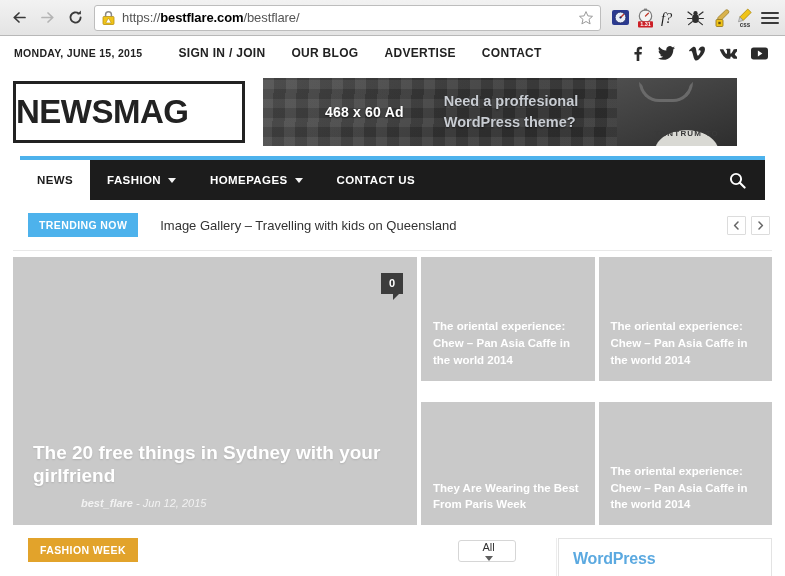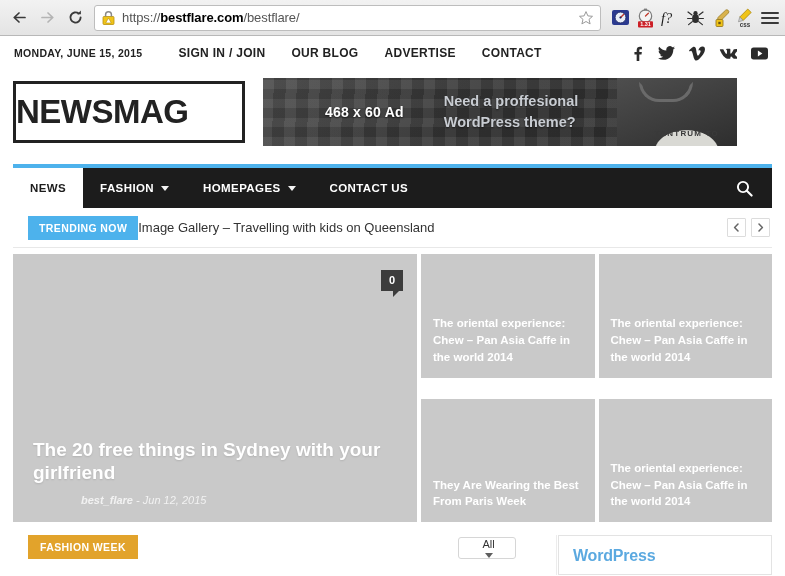--- a/index.html
+++ b/index.html
@@ -159,21 +159,21 @@
     font-size: 8px; font-weight: bold; color: #3a3a3a;
     letter-spacing: 1.2px;
   }
   .ad-collar {
     position: absolute; top: 4px; left: 22px; width: 54px; height: 20px;
     border: 3px solid #6a6a6a; border-top-color: transparent;
     border-radius: 0 0 28px 28px;
   }
 
   
-  .nav-wrap { padding: 0 13px; margin-top: 8px; }
+  .nav-wrap { padding: 0 20px; }
   .nav {
     background: #1c1c1c;
     border-top: 4px solid #4db2ec;
     height: 44px;
     display: flex;
     align-items: stretch;
     position: relative;
   }
   .nav-item {
     display: flex; align-items: center; gap: 7px;
@@ -194,35 +194,36 @@
   .nav-search {
     margin-left: auto;
     width: 56px;
     display: flex; align-items: center; justify-content: center;
     cursor: pointer;
   }
 
   
   .trending {
     margin: 0 13px;
-    height: 40px;
+    height: 51px;
     display: flex; align-items: center;
     border-bottom: 1px solid #e8e8e8;
     padding: 0 0 0 15px;
     justify-content: center;
   }
   .trending-badge {
     background: #4db2ec;
     color: #fff;
     font-size: 10.5px; font-weight: bold;
     letter-spacing: 0.4px;
     padding: 6px 11px;
     cursor: pointer;
   }
   .trending-title {
+    margin-left: 22px;
     font-size: 13px; color: #333;
     white-space: nowrap; overflow: hidden;
     cursor: pointer;
   }
   .trending-arrows { margin-left: auto; display: flex; gap: 5px; padding-right: 2px; }
   .arrow-btn {
     width: 19px; height: 19px;
     border: 1px solid #dcdcdc;
     background: #fff;
     display: flex; align-items: center; justify-content: center;

